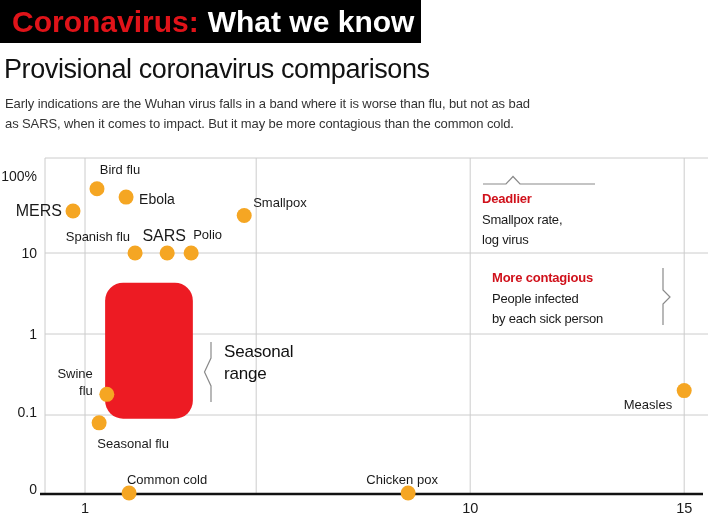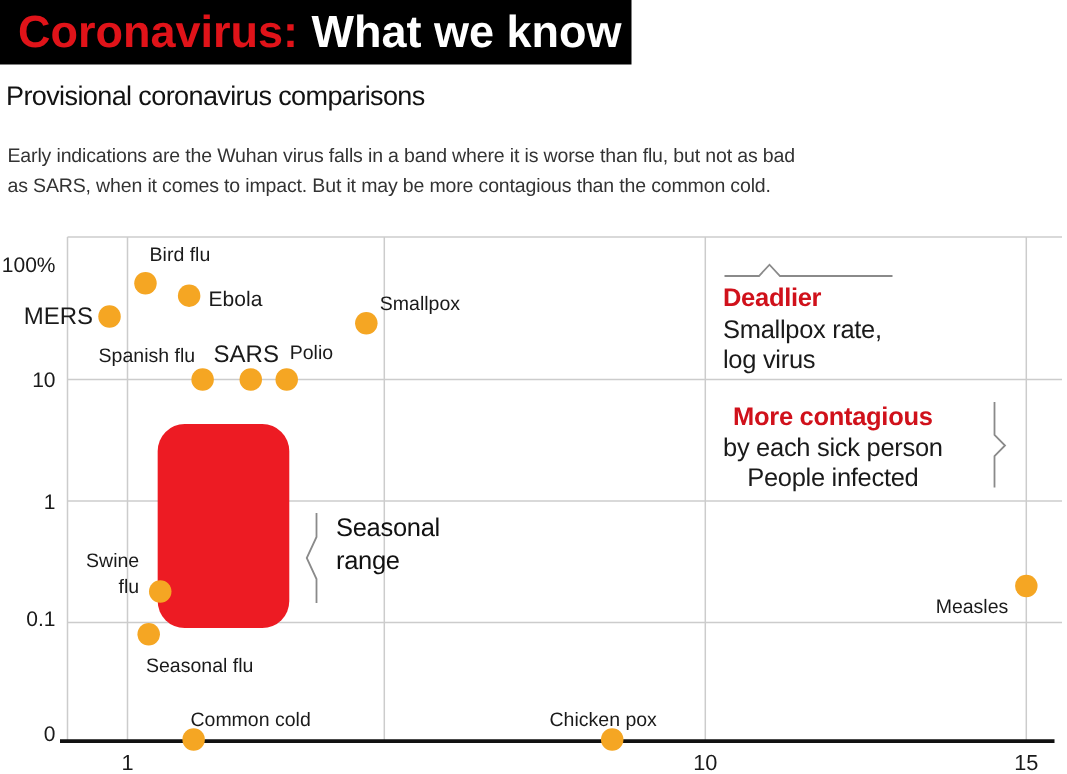--- a/index.html
+++ b/index.html
@@ -3,30 +3,30 @@
 <meta charset="utf-8">
 <style>
   html,body{margin:0;padding:0;background:#fff;}
   .page{position:relative;width:711px;height:516px;background:#ffffff;
         font-family:"Liberation Sans",sans-serif;overflow:hidden;}
   .titlebar{position:absolute;left:0;top:0;height:43px;background:#000;
             font-weight:bold;font-size:30px;line-height:43px;
             padding:0 7px 0 12px;white-space:nowrap;}
   .titlebar .hl{color:#e01319;}
   .titlebar .rest{color:#ffffff;margin-left:9px;}
-  .headline{position:absolute;left:4px;top:54px;margin:0;font-size:18px;
+  .headline{position:absolute;left:4px;top:54px;margin:0;font-size:27px;
             font-weight:400;color:#121212;letter-spacing:-0.4px;}
   .subtitle{position:absolute;left:5px;top:94px;margin:0;font-size:13px;
             line-height:20px;color:#333;letter-spacing:-0.1px;}
   #chart-svg{position:absolute;left:0;top:0;width:711px;height:516px;}
-  .anno{position:absolute;font-size:17px;line-height:20.5px;color:#1a1a1a;
+  .anno{position:absolute;font-size:13px;line-height:20.5px;color:#1a1a1a;
         letter-spacing:-0.2px;}
   .anno .anno-title{font-weight:bold;color:#d0111b;}
   #anno-deadlier{left:482px;top:189px;}
-  #anno-contagious{left:482px;top:268px;text-align:center;}
+  #anno-contagious{left:492px;top:268px;}
   .corona-label{position:absolute;left:224px;top:341px;font-size:17px;
                 line-height:22px;color:#111;letter-spacing:-0.2px;}
   .corona-label .bold{font-weight:bold;}
 </style>
 </head>
 <body>
 
 <div class="page">
 
   <svg id="chart-svg" viewBox="0 0 711 516" xmlns="http://www.w3.org/2000/svg">
@@ -85,22 +85,22 @@
   <p class="subtitle"><span>Early indications are the Wuhan virus falls in a band where it is worse than flu, but not as bad</span><br><span>as SARS, when it comes to impact. But it may be more contagious than the common cold.</span></p>
 
   <div class="anno" id="anno-deadlier">
     <div class="anno-title" style="color: rgb(208, 17, 27);">Deadlier</div>
     <div>Smallpox rate,</div>
     <div>log virus</div>
   </div>
 
   <div class="anno" id="anno-contagious">
     <div class="anno-title" style="color: rgb(208, 17, 27);">More contagious</div>
+    <div>People infected</div>
     <div>by each sick person</div>
-    <div>People infected</div>
   </div>
 
   <div class="corona-label">
     <div>Seasonal</div>
     <div>range</div>
   </div>
 
 </div>
 
 </body></html>

